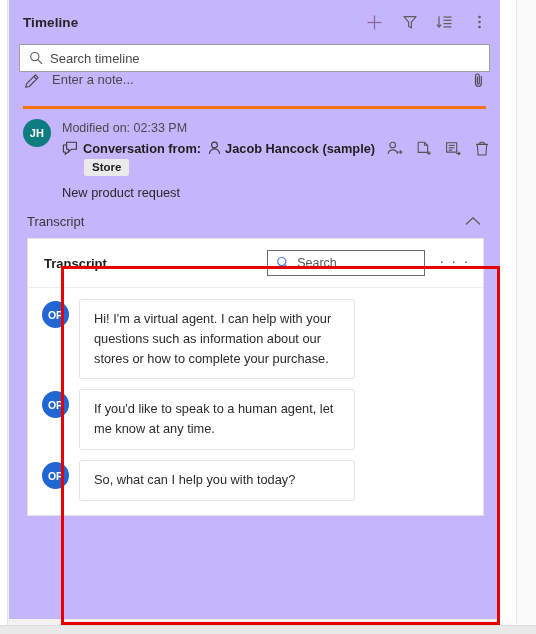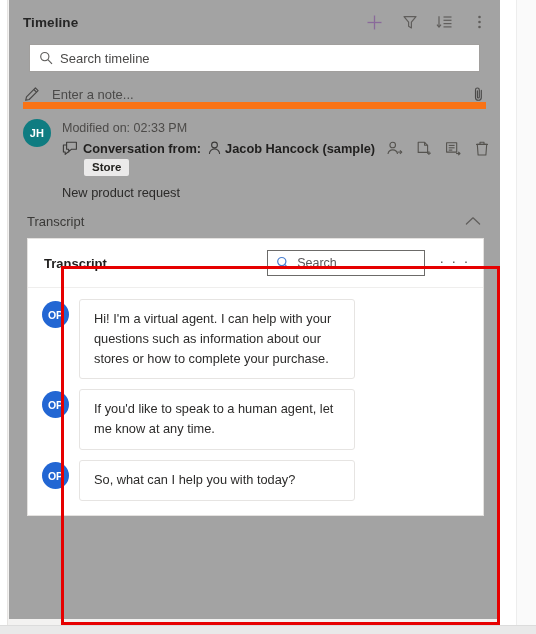--- a/index.html
+++ b/index.html
@@ -55,21 +55,21 @@
     box-sizing: border-box;
   }
 
   
   #timeline-panel {
     position: absolute;
     left: 9px;
     top: 0;
     width: 491px;
     bottom: 15px;
-    background: #a3a3a3;
+    background: #c4b5fd;
     box-sizing: border-box;
     overflow: hidden;
   }
 
   
   .tl-header {
     display: flex;
     align-items: center;
     height: 44px;
     padding: 0 12px 0 14px;
@@ -93,21 +93,21 @@
     display: flex;
     align-items: center;
     justify-content: center;
     color: #605e5c;
     cursor: pointer;
   }
   .hdr-icon svg { display: block; }
 
   
   .tl-search-wrap {
-    padding: 0 20px;
+    padding: 0 10px;
   }
   .tl-search {
     height: 28px;
     border: 1px solid #a19f9d;
     box-sizing: border-box;
     display: flex;
     align-items: center;
     padding: 0 8px;
     background: #ffffff;
   }
@@ -120,22 +120,22 @@
   .tl-search .s-text {
     color: #4a4948;
     font-size: 13px;
   }
 
   
   .tl-note-row {
     margin: 0 14px;
     height: 37px;
     display: flex;
-    align-items: flex-end;
-    border-bottom: 7px solid #f97316;
+    align-items: flex-start;
+    border-bottom: 3px solid #f97316;
     box-sizing: border-box;
   }
   .tl-note-row .pencil {
     width: 17px; height: 17px;
     color: #4a4948;
     display:flex; align-items:center; justify-content:center;
     margin-right: 12px;
   }
   .tl-note-placeholder {
     color: #4b4a49;

